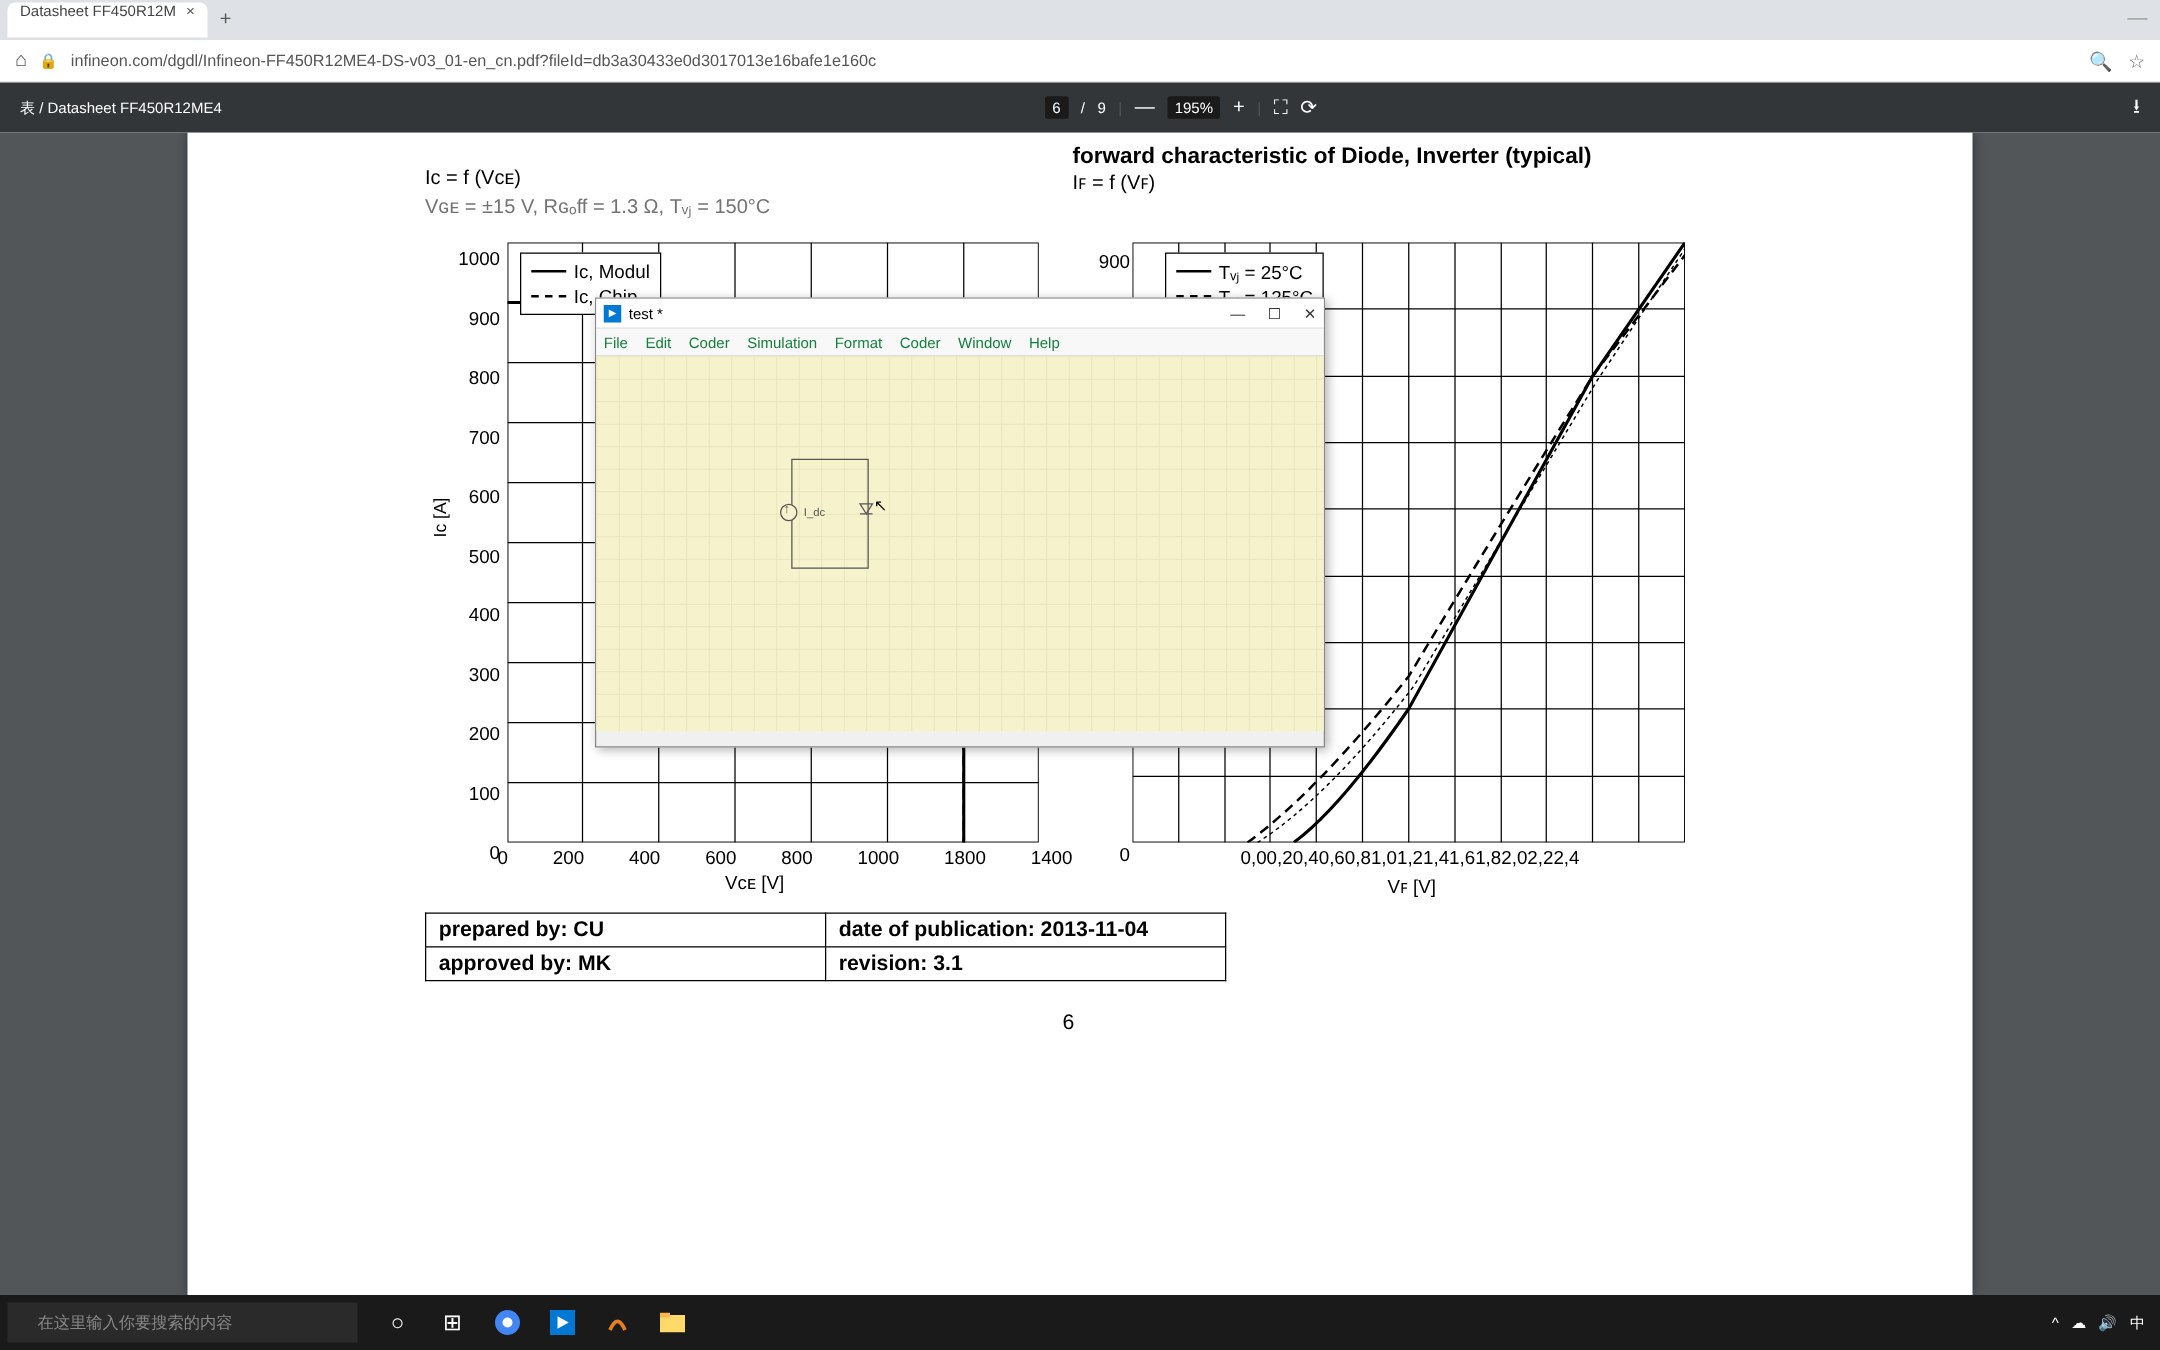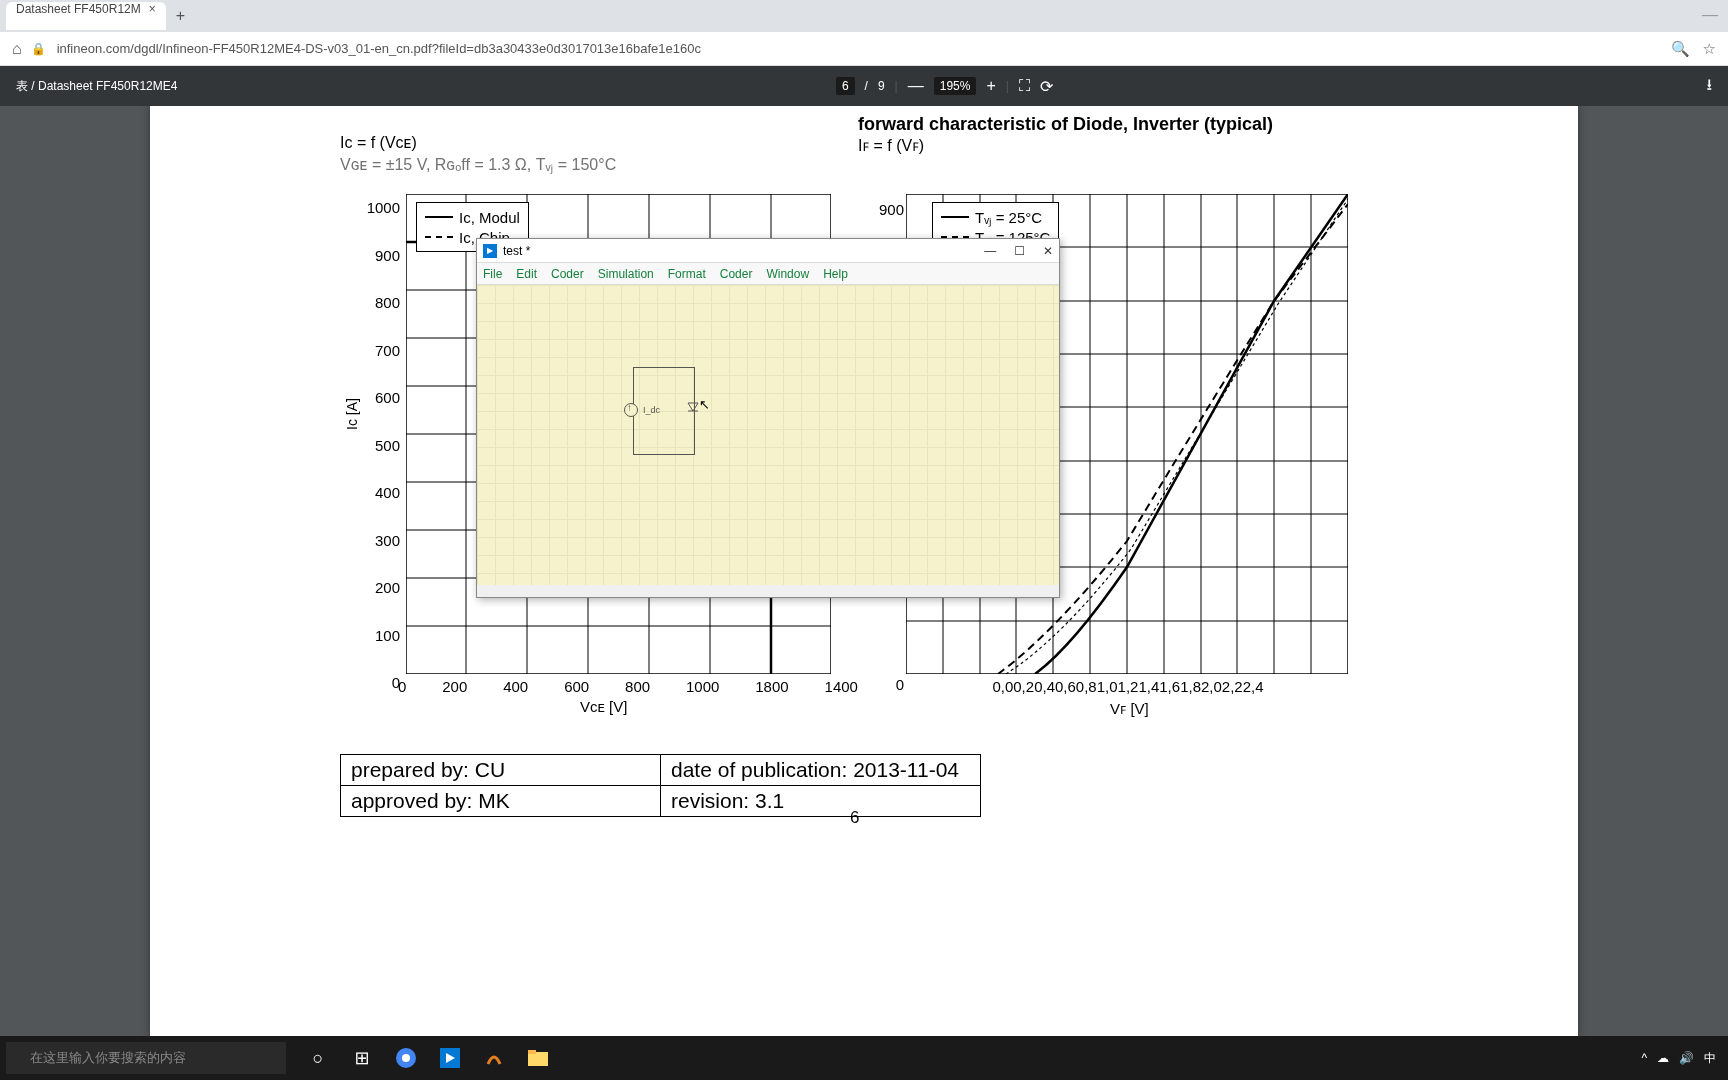--- a/index.html
+++ b/index.html
@@ -52,21 +52,21 @@
 .x-label-right { position: absolute; left: 960px; top: 592px; font-size: 15px; }
 
 .legend { position: absolute; background: #fff; border: 1.5px solid #000; padding: 4px 8px; font-size: 15px; }
 .legend-left { left: 266px; top: 96px; }
 .legend-right { left: 782px; top: 96px; }
 .legend-row { display: flex; align-items: center; gap: 6px; height: 20px; }
 .leg-line { width: 28px; border-top: 2px solid #000; }
 .leg-dash { width: 28px; border-top: 2px dashed #000; }
 
 
-.meta-table { position: absolute; left: 190px; top: 648px; border-collapse: collapse; font-size: 21px; }
+.meta-table { position: absolute; left: 190px; top: 624px; border-collapse: collapse; font-size: 17px; font-weight: bold; }
 .meta-table td { border: 1.5px solid #000; padding: 3px 10px; }
 .page-num { position: absolute; left: 700px; top: 702px; font-size: 17px; }
 
 
 .sim-window { position: absolute; left: 476px; top: 238px; width: 584px; height: 360px; background: #f0f0f0; border: 1px solid #888; box-shadow: 2px 2px 8px rgba(0,0,0,.3); }
 .sim-title { height: 24px; display: flex; align-items: center; padding: 0 6px; font-size: 12px; background: #fff; border-bottom: 1px solid #ddd; }
 .sim-icon { width: 14px; height: 14px; background: #0078d4; margin-right: 6px; display: flex; align-items: center; justify-content: center; color: #fff; font-size: 8px; }
 .sim-ctrls { margin-left: auto; display: flex; gap: 18px; font-size: 12px; color: #333; }
 .sim-menu { height: 22px; display: flex; align-items: center; padding: 0 6px; gap: 14px; font-size: 12px; background: #f8f8f8; color: #15803d; border-bottom: 1px solid #ddd; }
 .sim-canvas { position: relative; flex: 1; background: #f6f2cc; background-image: linear-gradient(#e8e4bd 1px, transparent 1px), linear-gradient(90deg, #e8e4bd 1px, transparent 1px); background-size: 18px 18px; height: 300px; }

